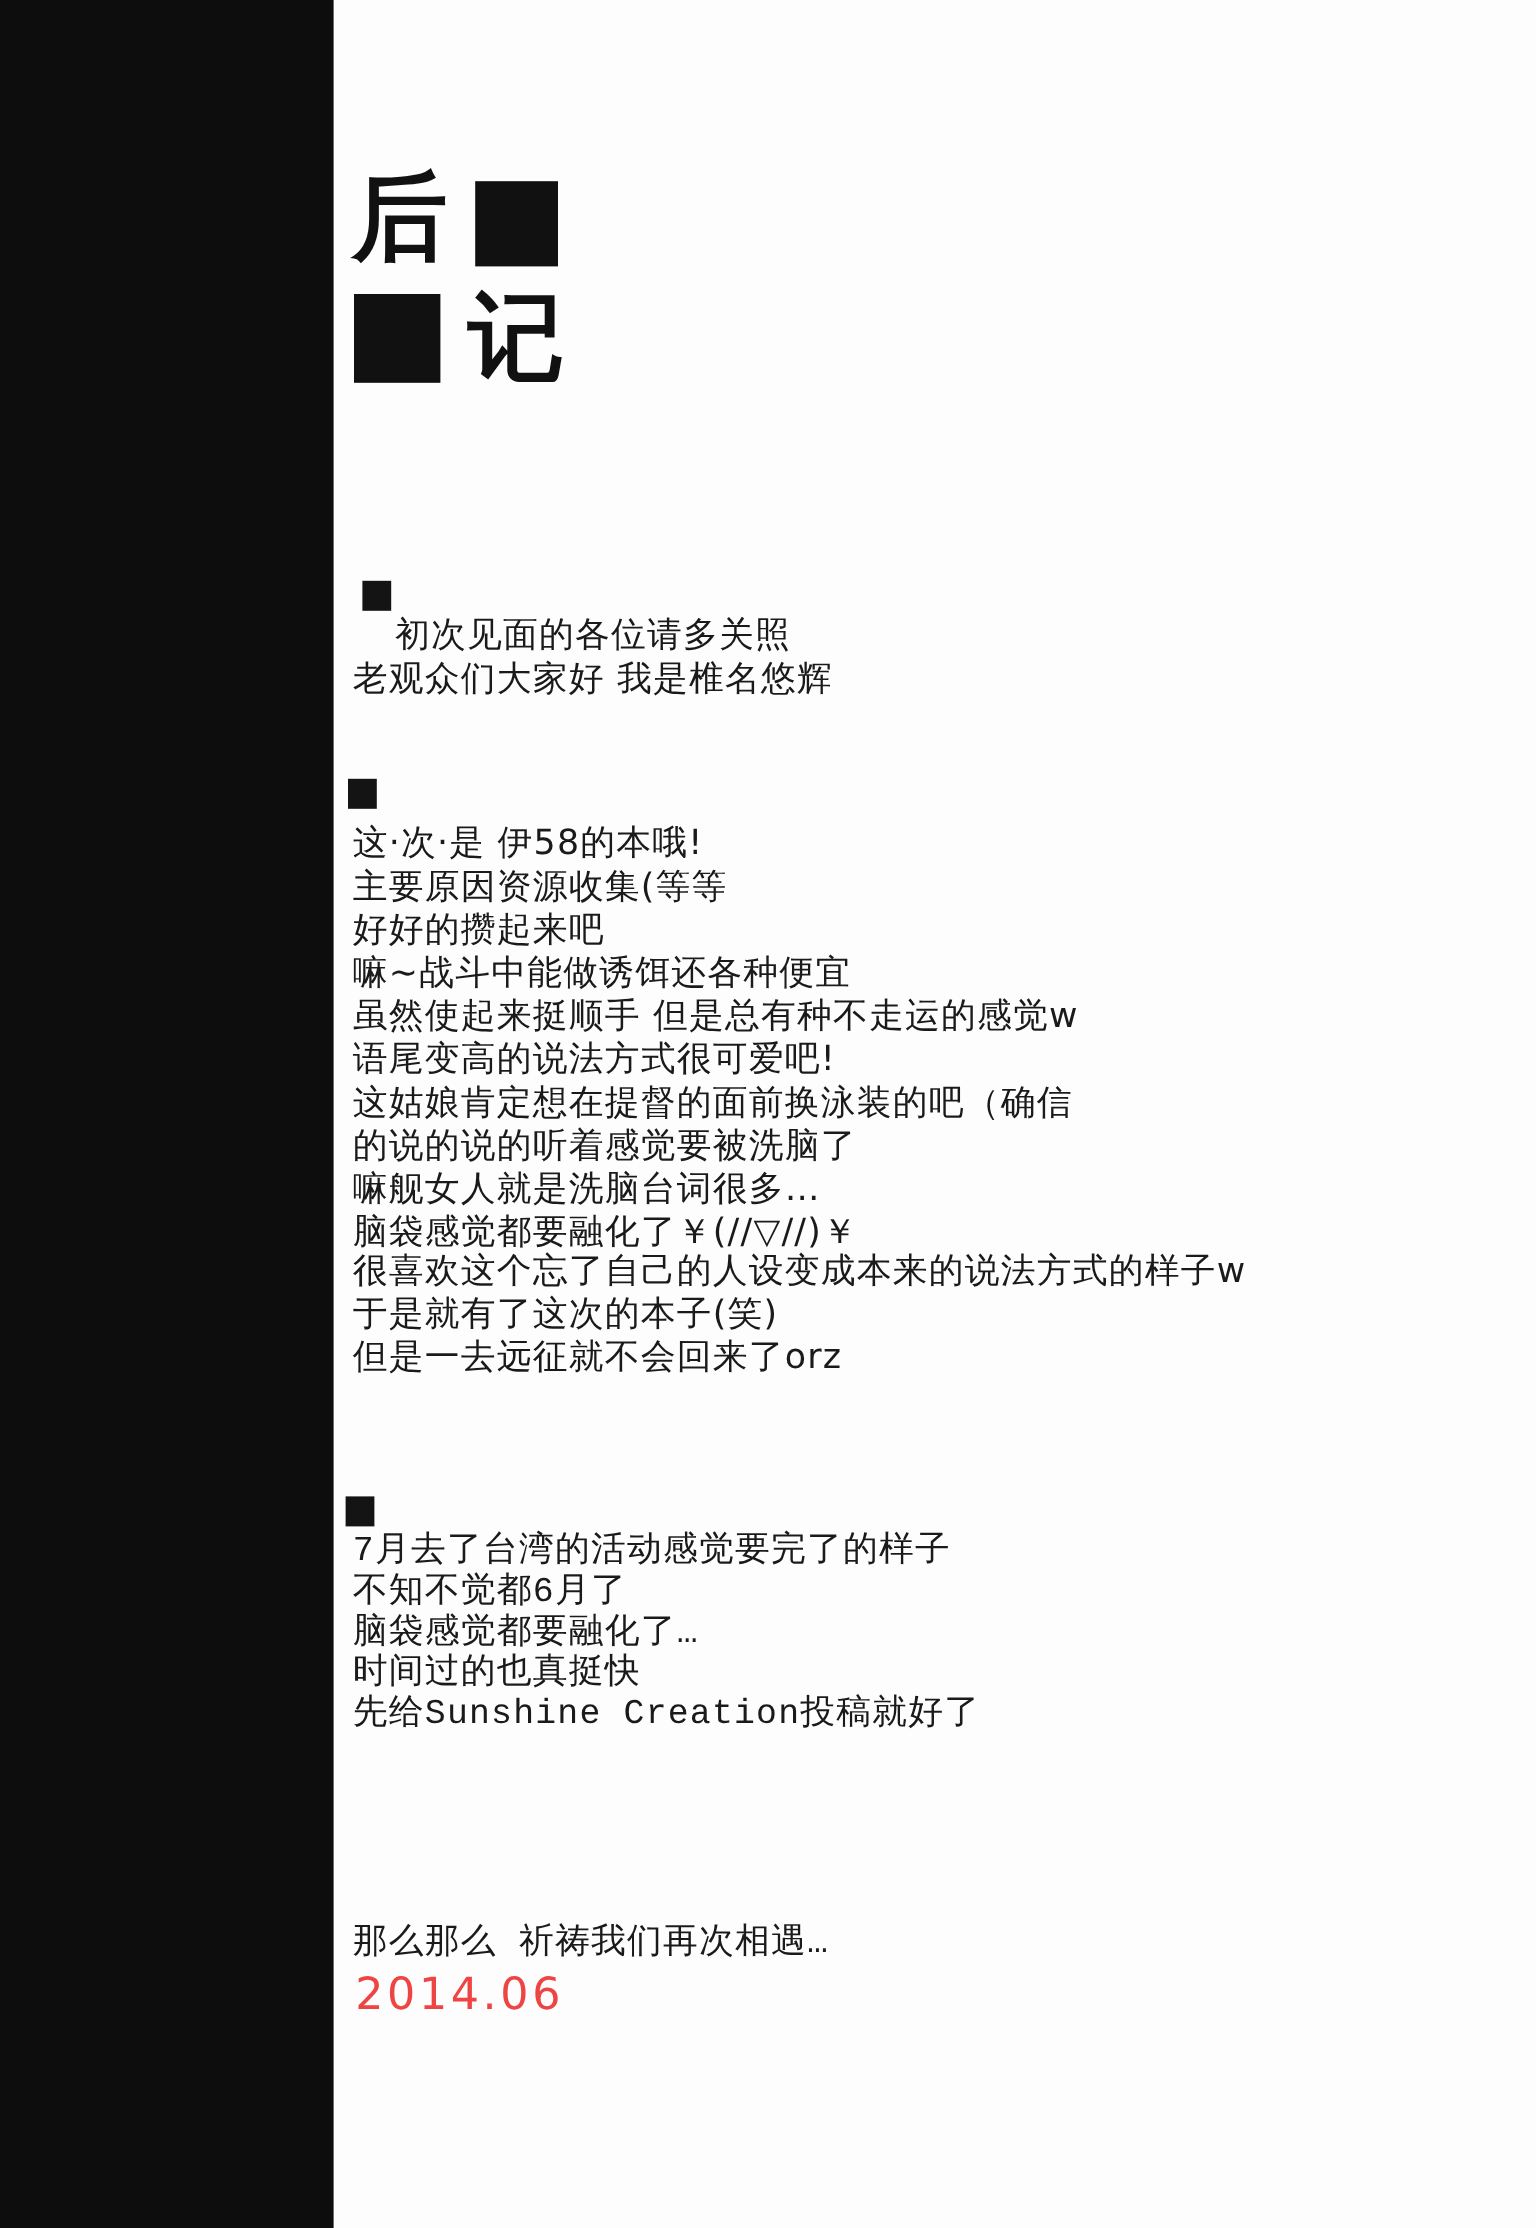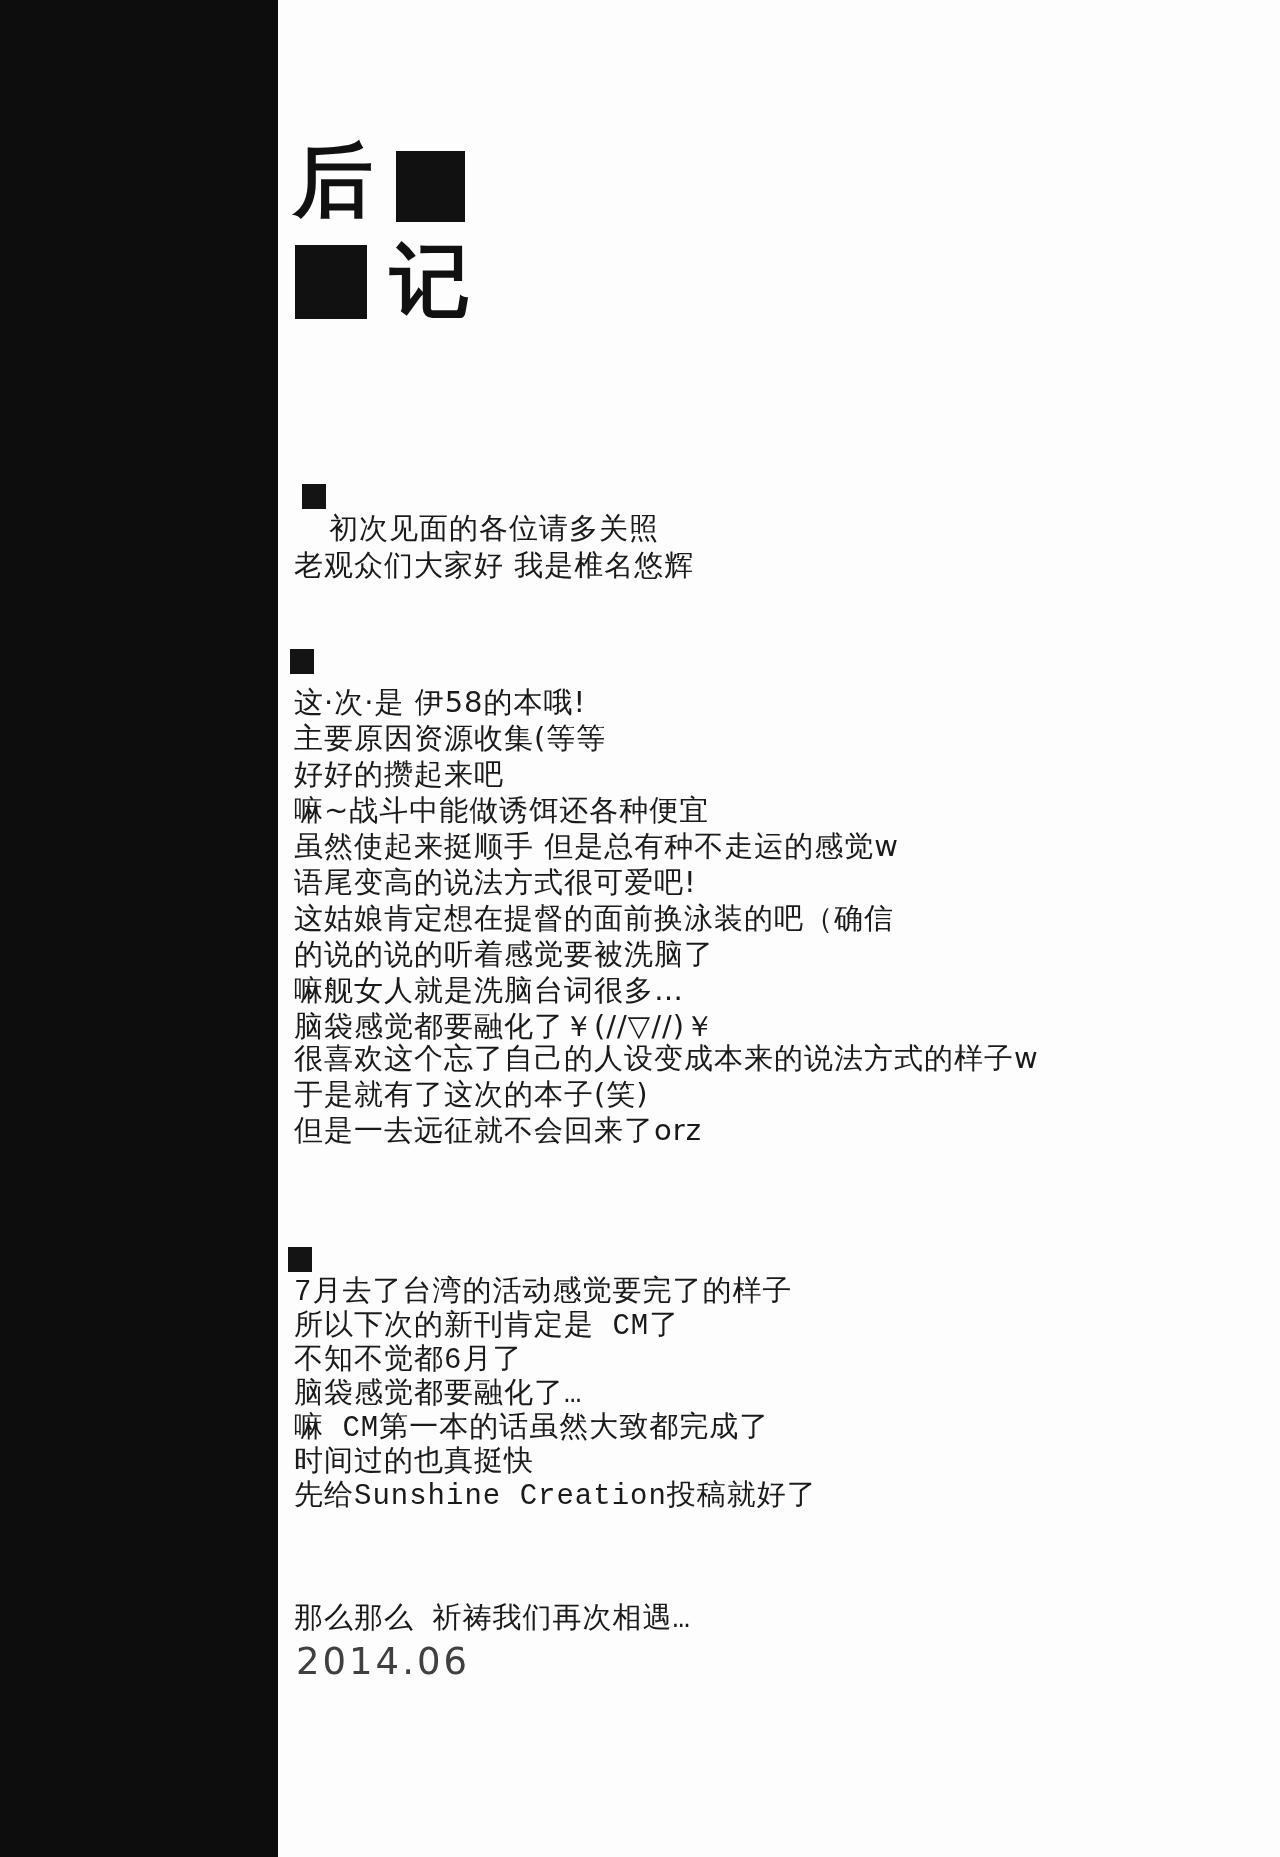--- a/index.html
+++ b/index.html
@@ -37,21 +37,21 @@
     letter-spacing:1px;
     white-space:pre;
     color:var(--ink,#1a1a1a);
   }
   .lh37 .tline{line-height:37px;text-align:center;}
   .lh36 .tline{line-height:36px;}
   .lh34 .tline{line-height:34px;font-family:Liberation Mono, monospace;}
   .date-text{
     position:absolute;left:296px;top:1640px;
     font-size:37px;letter-spacing:3px;
-    color:#404040;
+    color:#ef4444;
   }
 </style>
 </head>
 <body style="--paper: #fdfdfd; --ink: #1a1a1a; --bar: #0d0d0d;">
 
 <div class="side-bar"></div>
 
 <div>
   <span class="tchar" style="left:293px;top:140px">后</span>
   <span class="tsq" style="left:396px;top:151px;width:69px;height:71px"></span>
@@ -61,17 +61,17 @@
 
 <div class="bullet" style="left:302px;top:484px"></div>
 <div class="para lh37" style="left:294px;top:510px"><div class="tline">初次见面的各位请多关照</div><div class="tline">老观众们大家好 我是椎名悠辉</div></div>
 
 <div class="bullet" style="left:290px;top:649px"></div>
 <div class="para lh36" style="left:294px;top:684px"><div class="tline">这·次·是 伊58的本哦!</div><div class="tline">主要原因资源收集(等等</div><div class="tline">好好的攒起来吧</div><div class="tline">嘛~战斗中能做诱饵还各种便宜</div><div class="tline">虽然使起来挺顺手 但是总有种不走运的感觉w</div><div class="tline">语尾变高的说法方式很可爱吧!</div><div class="tline">这姑娘肯定想在提督的面前换泳装的吧（确信</div><div class="tline">的说的说的听着感觉要被洗脑了</div><div class="tline">嘛舰女人就是洗脑台词很多…</div><div class="tline">脑袋感觉都要融化了￥(//▽//)￥</div></div>
 
 <div class="para lh36" style="left:294px;top:1040px"><div class="tline">很喜欢这个忘了自己的人设变成本来的说法方式的样子w</div><div class="tline">于是就有了这次的本子(笑)</div><div class="tline">但是一去远征就不会回来了orz</div></div>
 
 <div class="bullet" style="left:288px;top:1247px"></div>
-<div class="para lh34" style="left:294px;top:1276px"><div class="tline">7月去了台湾的活动感觉要完了的样子</div><div class="tline">所以下次的新刊肯定是 CM了</div><div class="tline">不知不觉都6月了</div><div class="tline">脑袋感觉都要融化了…</div><div class="tline">嘛 CM第一本的话虽然大致都完成了</div><div class="tline">时间过的也真挺快</div><div class="tline">先给Sunshine Creation投稿就好了</div></div>
+<div class="para lh34" style="left:294px;top:1276px"><div class="tline">7月去了台湾的活动感觉要完了的样子</div><div class="tline">不知不觉都6月了</div><div class="tline">脑袋感觉都要融化了…</div><div class="tline">时间过的也真挺快</div><div class="tline">先给Sunshine Creation投稿就好了</div></div>
 
 <div class="para lh34" style="left:294px;top:1603px"><div class="tline">那么那么 祈祷我们再次相遇…</div></div>
 
 <div class="date-text">2014.06</div>
 
 </body></html>

